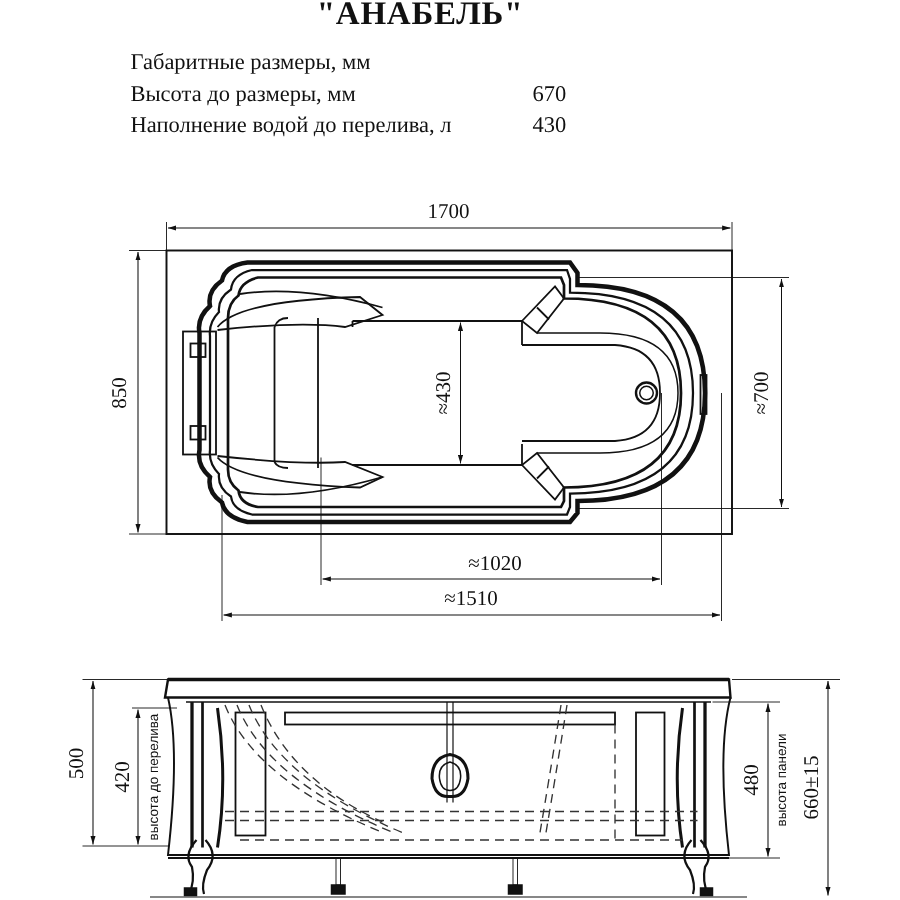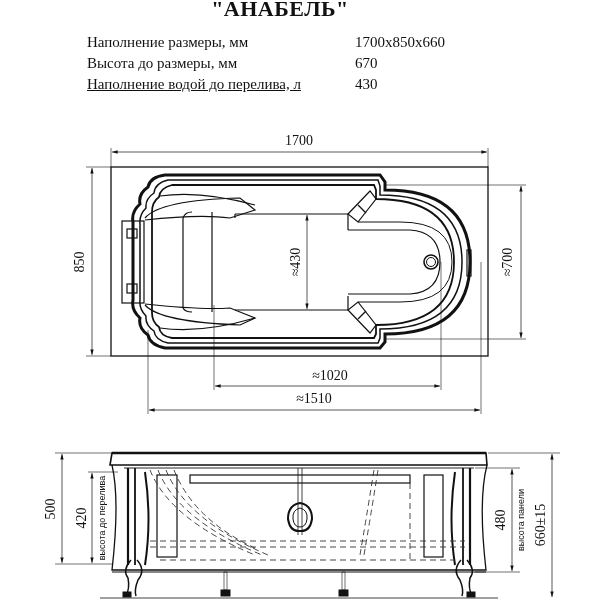--- a/index.html
+++ b/index.html
@@ -11,28 +11,27 @@
   svg { position:absolute; left:0; top:0; }
   .dim { font-family:"Liberation Serif", serif; font-size:14px; fill:#111; }
   .small { font-family:"Liberation Sans", sans-serif; font-size:9px; fill:#111; }
 </style>
 </head>
 <body>
 
 <div class="title">"АНАБЕЛЬ"</div>
 
 <div class="spec" style="top:34px;">
-  <span class="lbl">Наполнение размеры, мм</span>
-  <span class="val">1700x850x660</span>
+  <span class="lbl">Габаритные размеры, мм</span>
 </div>
 <div class="spec" style="top:55px;">
   <span class="lbl">Высота до размеры, мм</span>
   <span class="val">670</span>
 </div>
-<div class="spec" style="top:76px;text-decoration:underline;">
+<div class="spec" style="top:76px;">
   <span class="lbl">Наполнение водой до перелива, л</span>
   <span class="val">430</span>
 </div>
 
 <svg width="600" height="600" viewBox="0 0 600 600">
   <defs>
     <marker id="arr" viewBox="0 0 10 6" refX="10" refY="3" markerWidth="8" markerHeight="5" orient="auto-start-reverse">
       <path d="M0,0 L10,3 L0,6 z" fill="#111"></path>
     </marker>
   </defs>

